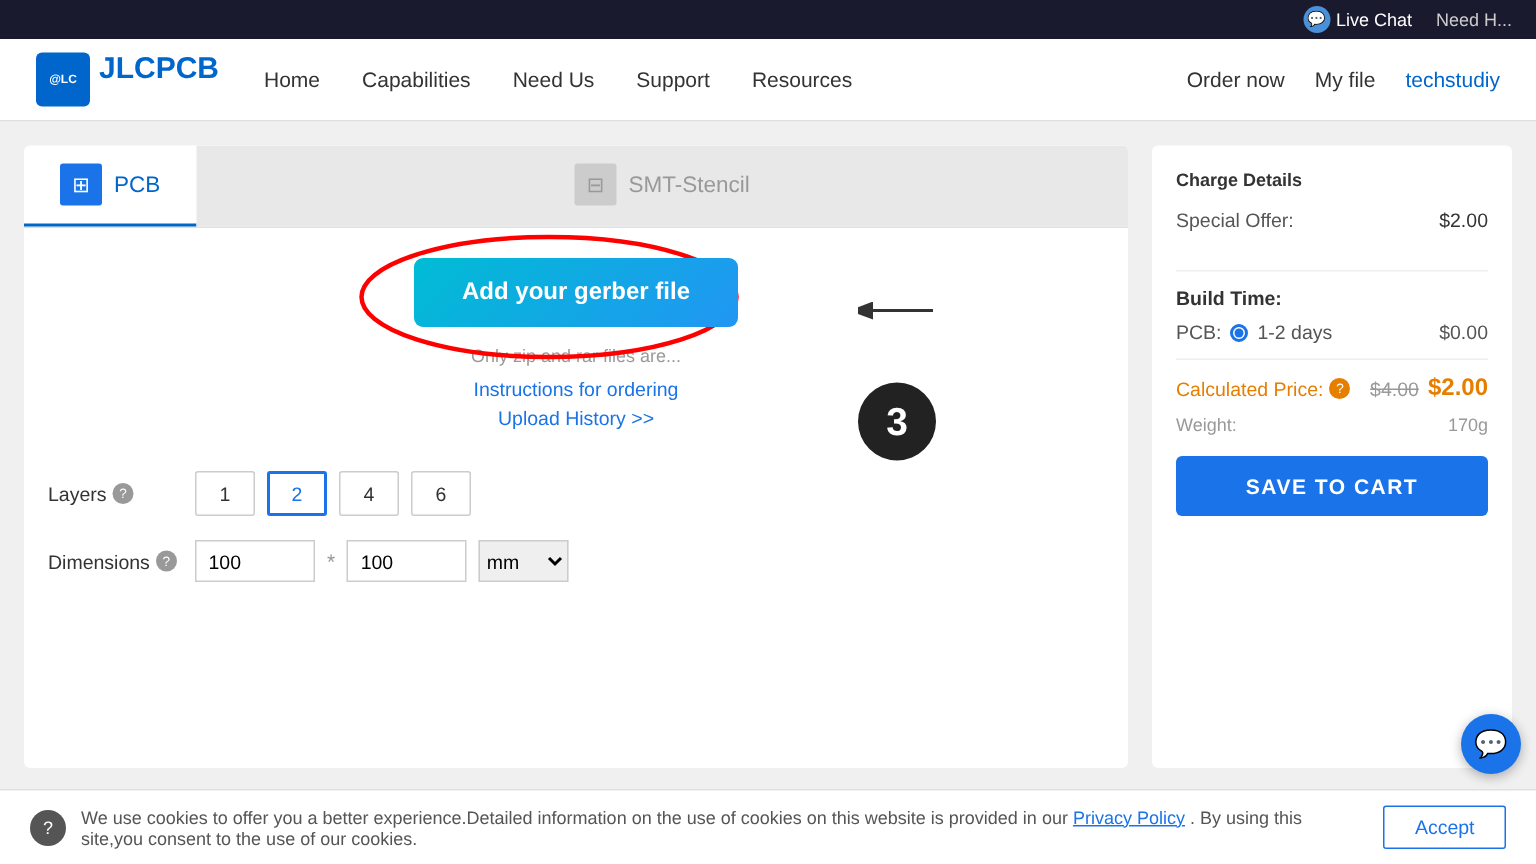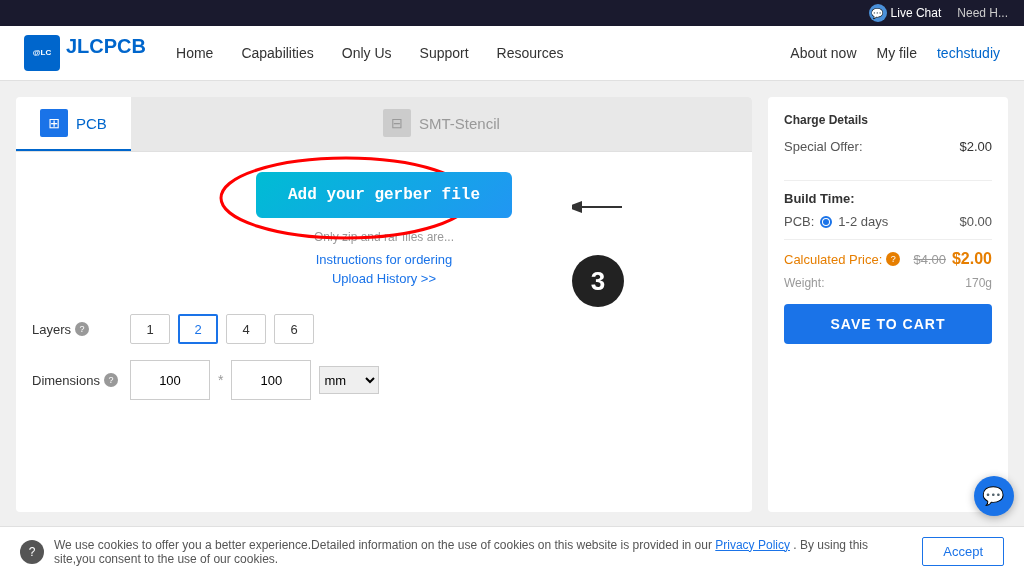--- a/index.html
+++ b/index.html
@@ -99,21 +99,20 @@
     .add-gerber-btn {
       background: linear-gradient(135deg, #00bcd4, #2196f3);
       color: white;
       border: none;
       padding: 14px 32px;
       font-size: 16px;
       font-weight: bold;
       border-radius: 6px;
       cursor: pointer;
       position: relative;
-      font-family: Liberation Mono, monospace;
     }
 
     .upload-hint {
       font-size: 12px; color: #999; margin-top: 6px;
     }
 
     .instructions-link {
       color: #1a73e8; font-size: 13px; cursor: pointer; margin-top: 8px;
     }
     .upload-history {
@@ -137,21 +136,21 @@
     .layer-btn {
       width: 40px; height: 30px; border: 1px solid #ccc; background: #fff;
       color: #333; font-size: 13px; cursor: pointer; border-radius: 2px;
     }
     .layer-btn.selected {
       border: 2px solid #1a73e8; color: #1a73e8; background: #fff;
     }
 
     
     .dim-input {
-      width: 80px; height: 40px; border: 1px solid #ccc; padding: 4px 8px; font-size: 13px; text-align: center;
+      width: 80px; height: 28px; border: 1px solid #ccc; padding: 4px 8px; font-size: 13px; 
     }
     .dim-sep { color: #999; }
     .dim-select {
       width: 60px; height: 28px; border: 1px solid #ccc; font-size: 13px;
     }
 
     
     .right-panel {
       width: 240px;
       background: #fff;
@@ -240,26 +239,26 @@
 <div class="navbar">
   <div class="logo">
     <div class="logo-icon">
       <span style="font-size:8px;line-height:1">@LC</span>
     </div>
     <span class="logo-text">JLCPCB</span>
   </div>
   <nav class="nav-links">
     <a class="nav-link">Home</a>
     <a class="nav-link">Capabilities</a>
-    <a class="nav-link">Only Us</a>
+    <a class="nav-link">Need Us</a>
     <a class="nav-link">Support</a>
     <a class="nav-link">Resources</a>
   </nav>
   <div class="nav-right">
-    <a>About now</a>
+    <a>Order now</a>
     <a>My file</a>
     <a class="username">techstudiy</a>
   </div>
 </div>
 
 <div class="main-content">
 
   <div class="left-panel">
 
     <div class="tab-bar">

